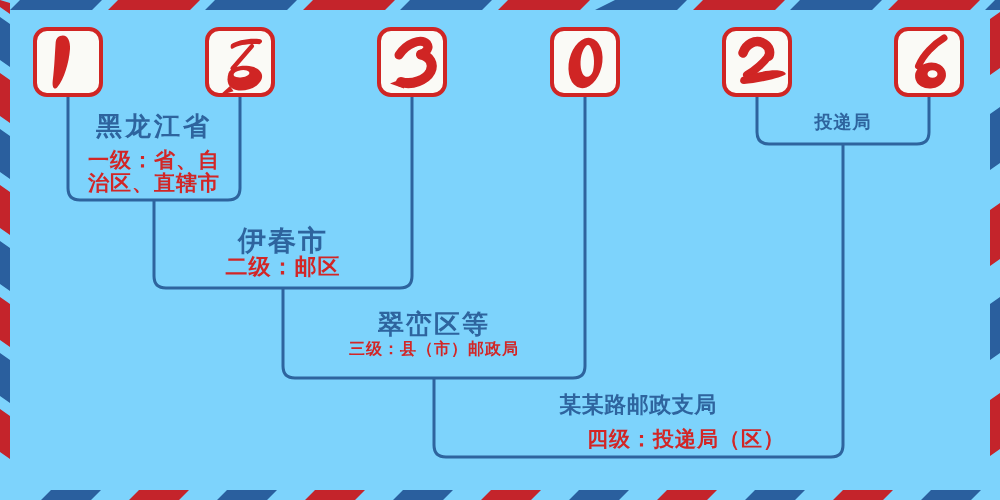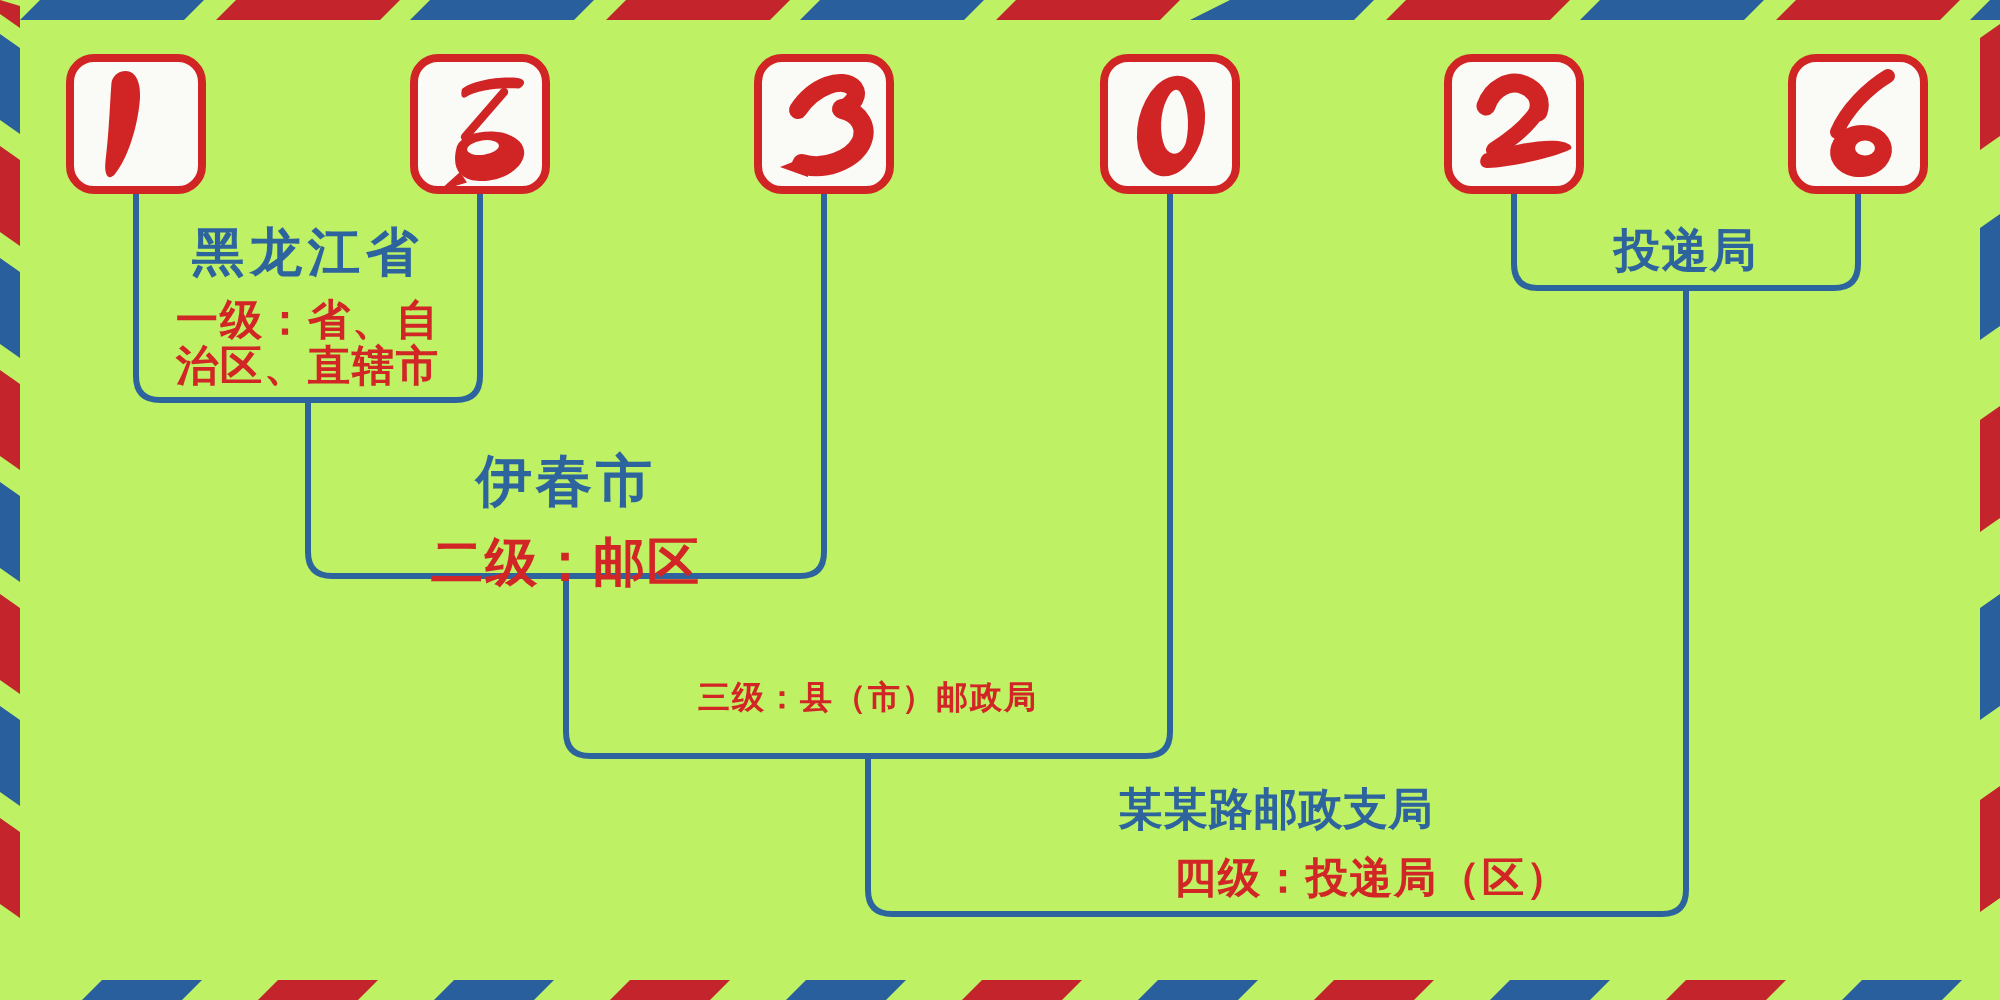--- a/index.html
+++ b/index.html
@@ -1,16 +1,16 @@
 <!DOCTYPE html>
 <html><head>
 <meta charset="utf-8">
 <style>
   html,body{margin:0;padding:0;}
-  .page{position:relative;width:1000px;height:500px;background:#bef264;overflow:hidden;font-family:"Liberation Serif","DejaVu Serif",serif;}
+  .page{position:relative;width:1000px;height:500px;background:#7dd3fc;overflow:hidden;font-family:"Liberation Serif","DejaVu Serif",serif;}
   svg.overlay{position:absolute;left:0;top:0;}
   .digit-box{position:absolute;top:27px;width:70px;height:70px;box-sizing:border-box;border:4px solid #d02524;border-radius:14px;background:#fafaf6;}
   .digit-box svg{position:absolute;left:0;top:0;}
   .lvl-name{position:absolute;transform:translateX(-50%);color:#2e649e;font-weight:bold;white-space:nowrap;}
   .lvl-desc{position:absolute;transform:translateX(-50%);color:#d22626;font-weight:bold;white-space:nowrap;text-align:center;}
   .badge{position:absolute;left:33px;top:418px;width:220px;height:47px;background:#f5eff3;border-radius:14px;display:flex;align-items:center;justify-content:center;}
   .badge span{color:#cc2222;font-weight:bold;font-size:21px;letter-spacing:0.5px;}
 </style>
 </head>
 <body>
@@ -89,22 +89,23 @@
       <ellipse cx="36.5" cy="48.5" rx="15.5" ry="13" fill="#d02524" transform="rotate(-8 36.5 48.5)"></ellipse>
       <ellipse cx="38.5" cy="47" rx="5" ry="3.8" fill="#fafaf6"></ellipse>
     </svg>
   </div>
 
   <div class="lvl-name" style="left:154px;top:109px;font-size:26px;letter-spacing:3px;">黑龙江省</div>
   <div class="lvl-desc" style="left:154px;top:169px;font-size:21px;letter-spacing:1px;">治区、直辖市</div>
   <div class="lvl-desc" style="left:154px;top:146px;font-size:21px;letter-spacing:1px;">一级：省、自</div>
 
   <div class="lvl-name" style="left:283px;top:222px;font-size:28px;letter-spacing:2px;">伊春市</div>
-  <div class="lvl-desc" style="left:283px;top:252px;font-size:26px;letter-spacing:1px;margin-top:12px;">二级：邮区</div>
+  <div class="lvl-desc" style="left:283px;top:252px;font-size:22px;letter-spacing:1px;">二级：邮区</div>
 
+  <div class="lvl-name" style="left:434px;top:307px;font-size:26px;letter-spacing:2px;">翠峦区等</div>
   <div class="lvl-desc" style="left:434px;top:339px;font-size:16px;letter-spacing:1px;">三级：县（市）邮政局</div>
 
   <div class="lvl-name" style="left:638px;top:390px;font-size:22px;letter-spacing:0.5px;">某某路邮政支局</div>
   <div class="lvl-desc" style="left:638px;top:425px;font-size:21px;letter-spacing:1px;margin-left:48px;">四级：投递局（区）</div>
 
-  <div class="lvl-name" style="left:843px;top:110px;font-size:23px;letter-spacing:1px;">投递局</div>
+  <div class="lvl-name" style="left:843px;top:110px;font-size:18px;letter-spacing:1px;">投递局</div>
 
 </div>
 
 </body></html>

